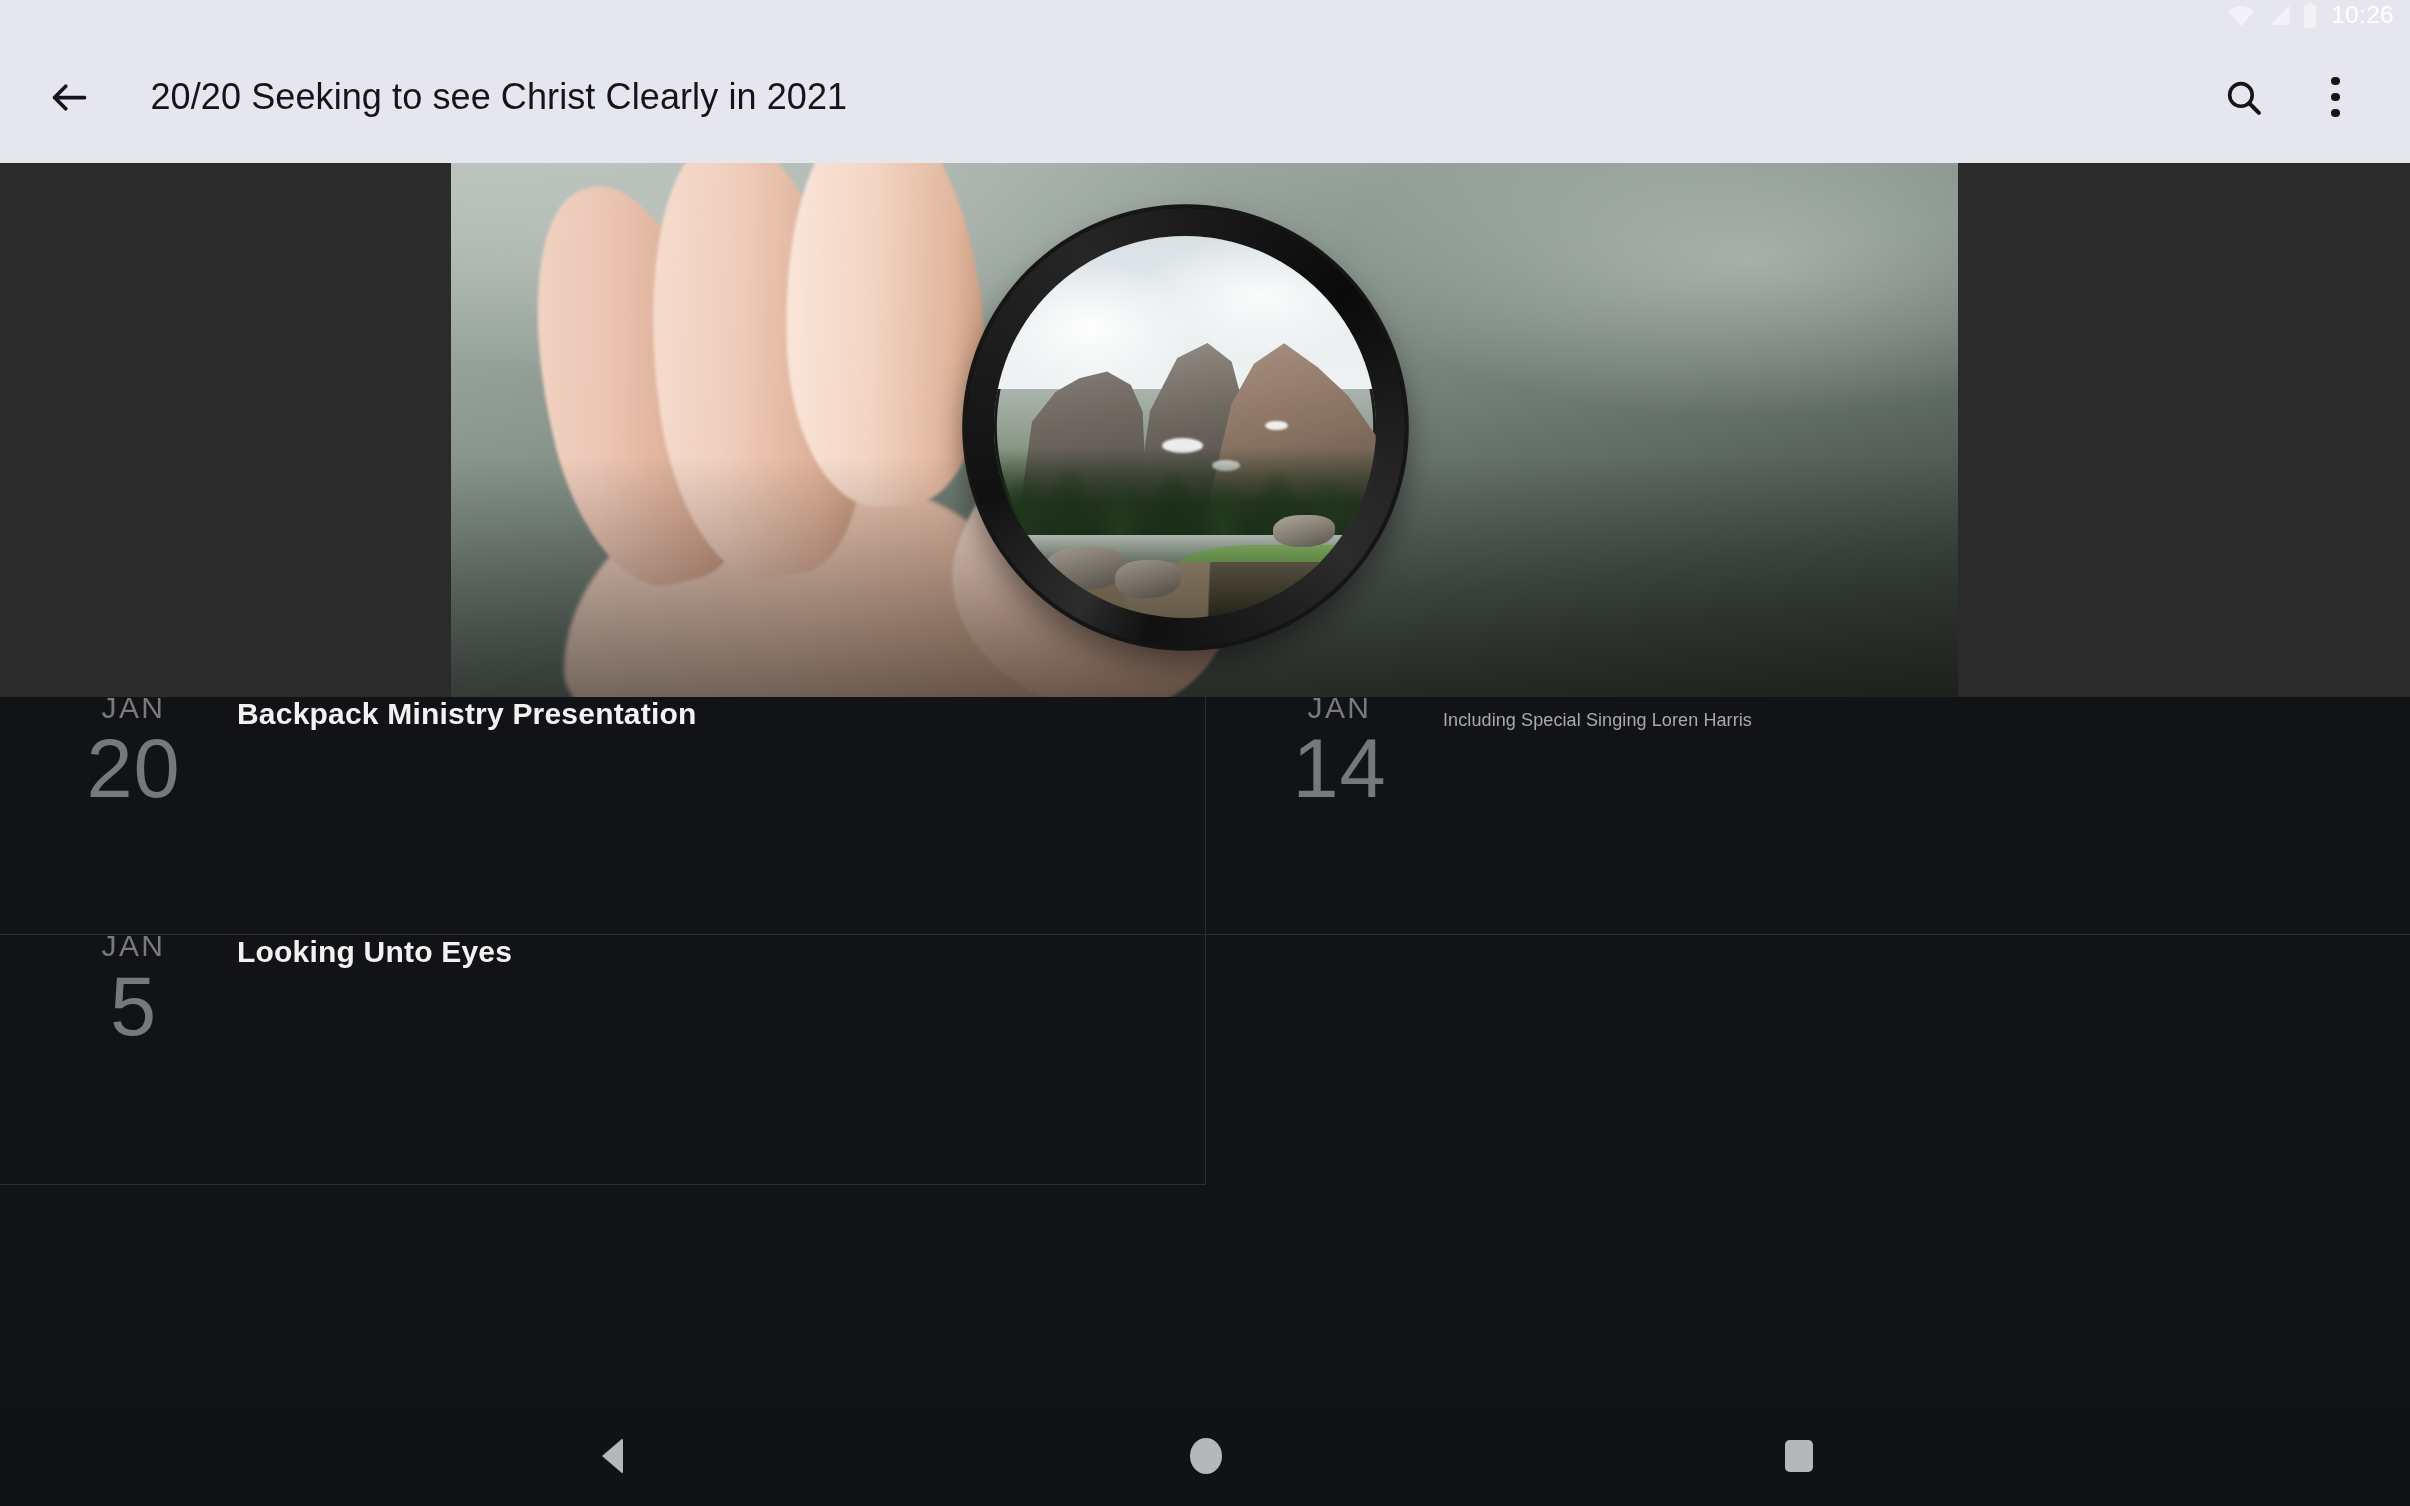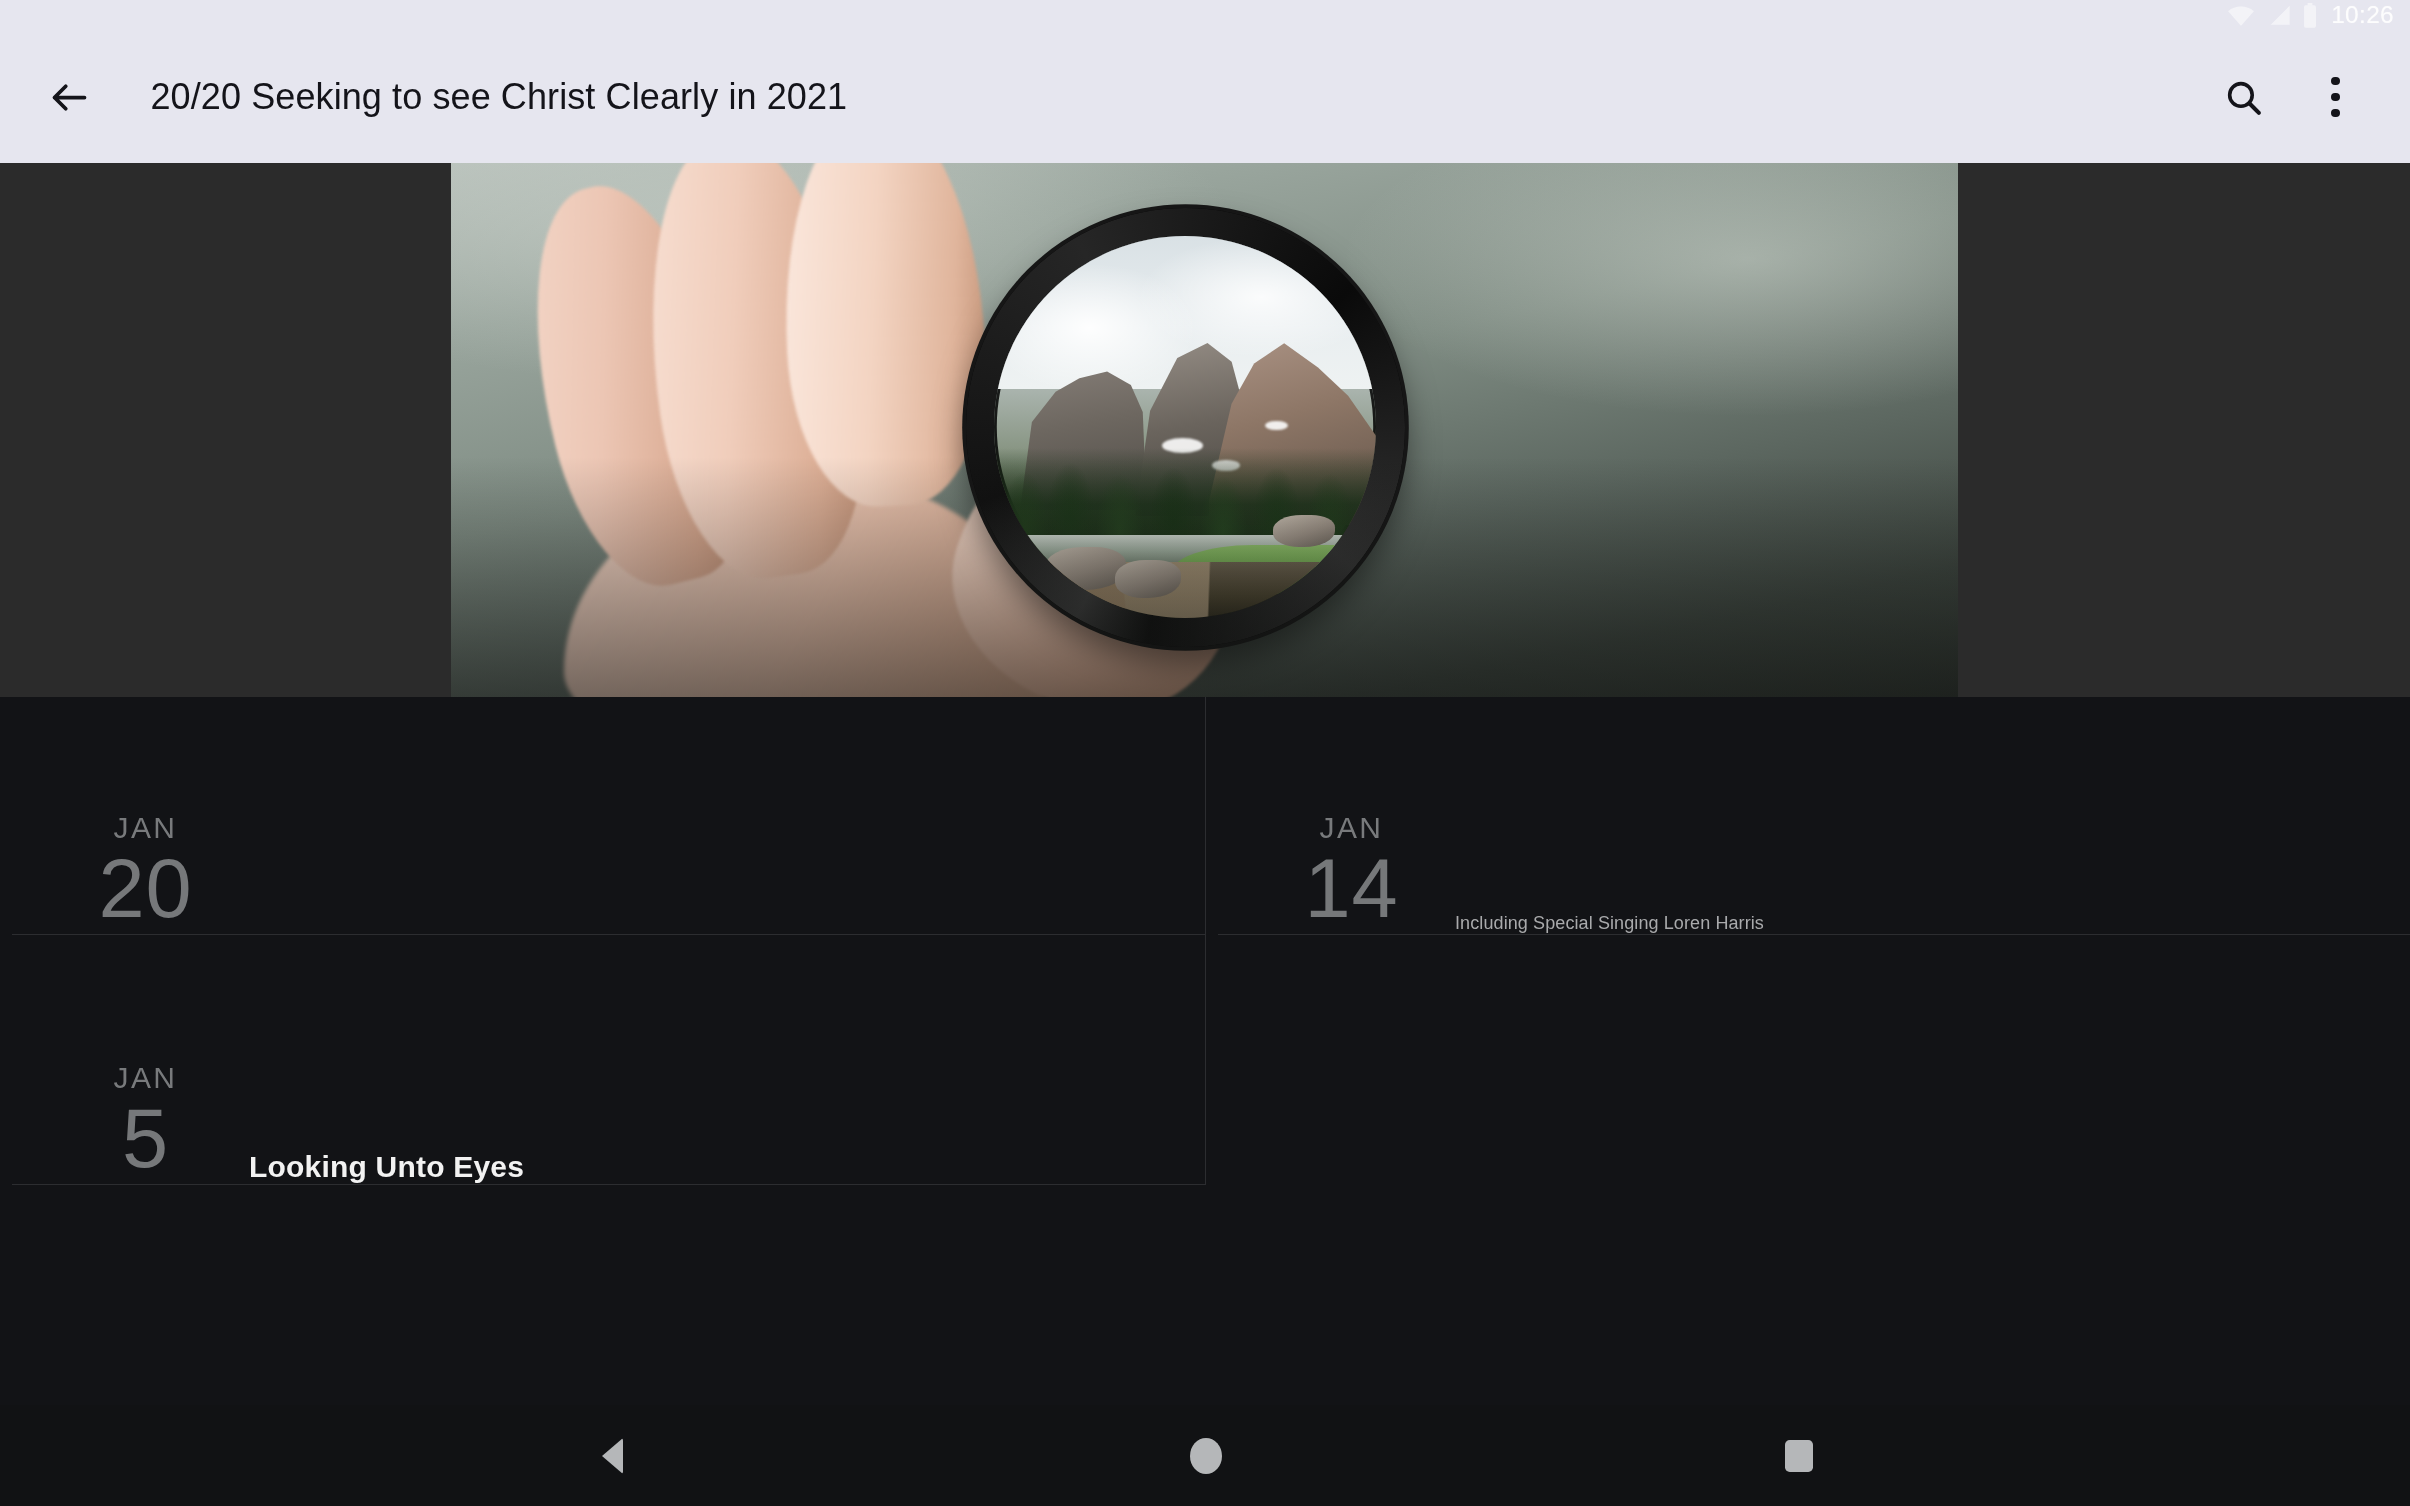--- a/index.html
+++ b/index.html
@@ -170,21 +170,21 @@
     background:linear-gradient(160deg,#c9bfb2 0%,#9c9186 55%,#6d655c 100%);
   }
 
   
   .grid {
     position:absolute; left:0; top:697px; width:2411px; height:490px;
     display:grid; grid-template-columns:1206px 1204px; grid-template-rows:238px 250px;
   }
   .cell {
     position:relative; background:#121316;
-    display:flex; align-items:flex-end; padding-left:77px; cursor:pointer;margin-left:12px;
+    display:flex; align-items:flex-start; padding-left:77px; cursor:pointer;
   }
   .cell.bd-r { border-right:0.9px solid #2c2d30; }
   .cell.bd-b { border-bottom:0.9px solid #2c2d30; }
   .cell.empty { cursor:default; }
 
   .date {
     width:113px; flex:0 0 auto; display:flex; flex-direction:column;
     align-items:center; color:#7b7c7e; font-weight:300; line-height:1;
     transform:translateY(-3.8px);
   }
@@ -299,20 +299,23 @@
     </div>
   </div>
 
   <div class="grid">
 
     <div class="cell bd-r bd-b">
       <div class="date">
         <span class="date-mon">JAN</span>
         <span class="date-day">20</span>
       </div>
+      <div class="meta">
+        <span class="s-title">Backpack Ministry Presentation</span>
+      </div>
     </div>
 
     <div class="cell bd-b">
       <div class="date">
         <span class="date-mon">JAN</span>
         <span class="date-day">14</span>
       </div>
       <div class="meta">
         <span class="s-sub">Including Special Singing Loren Harris</span>
       </div>

